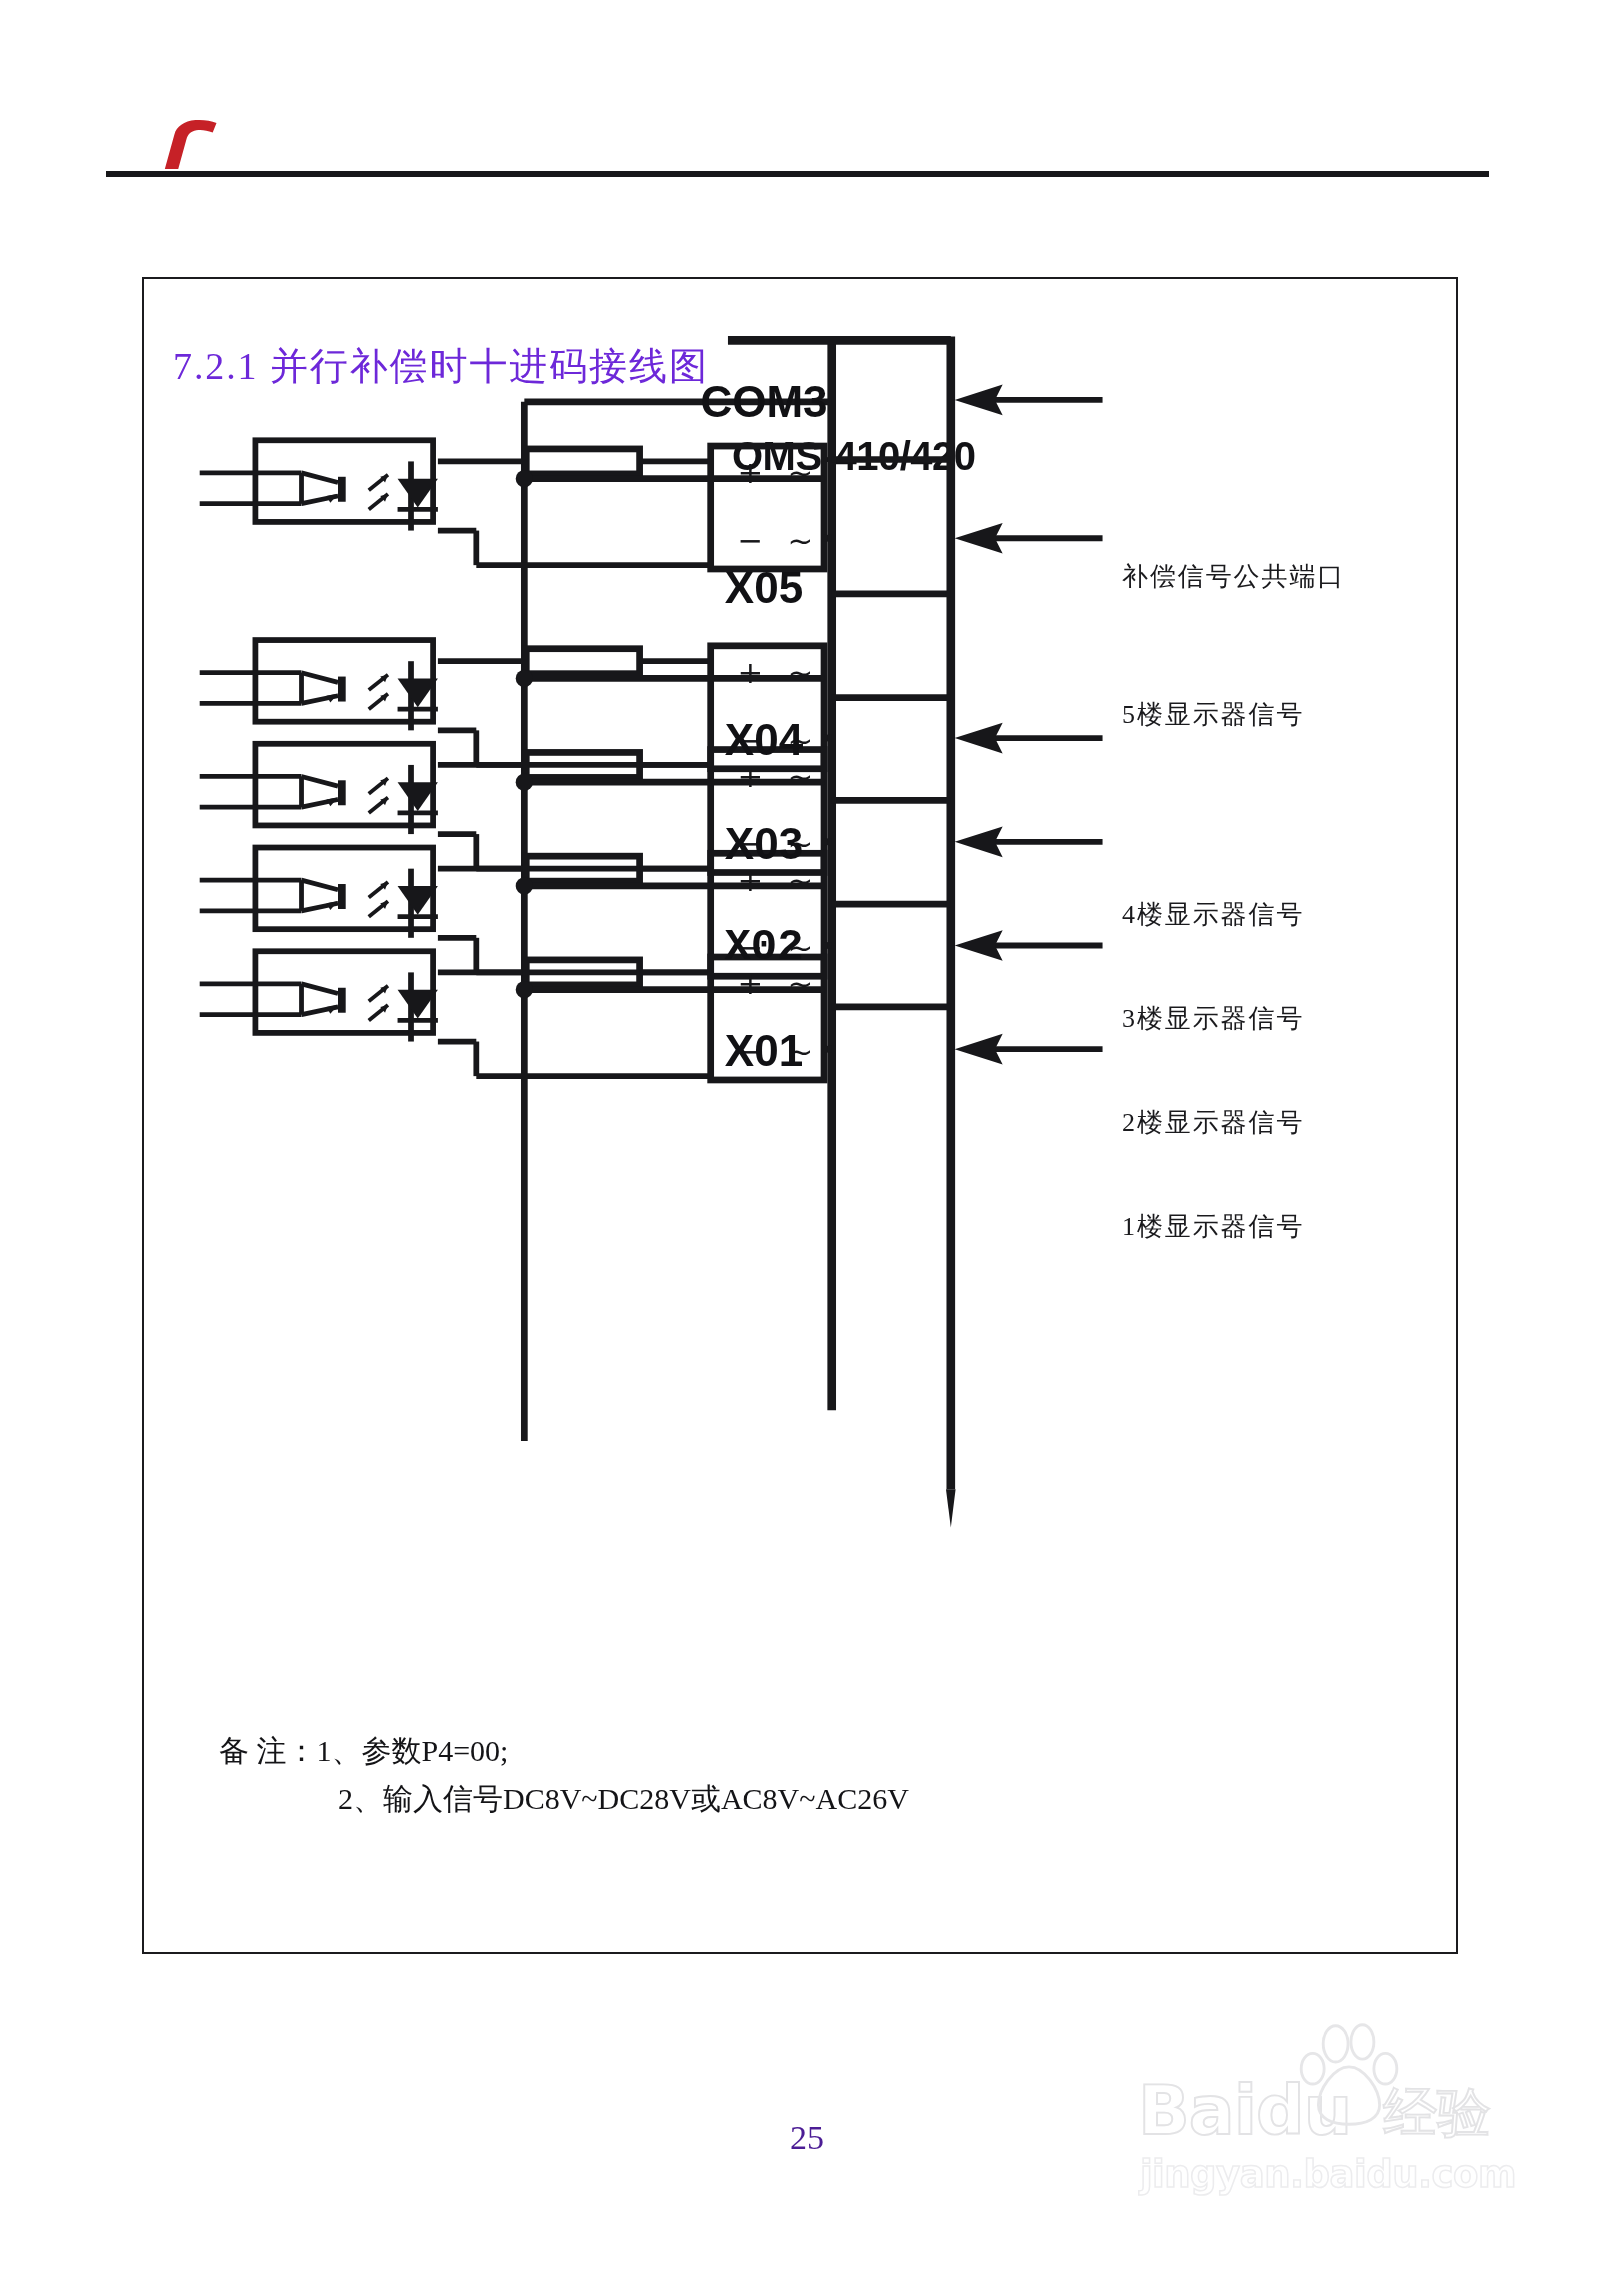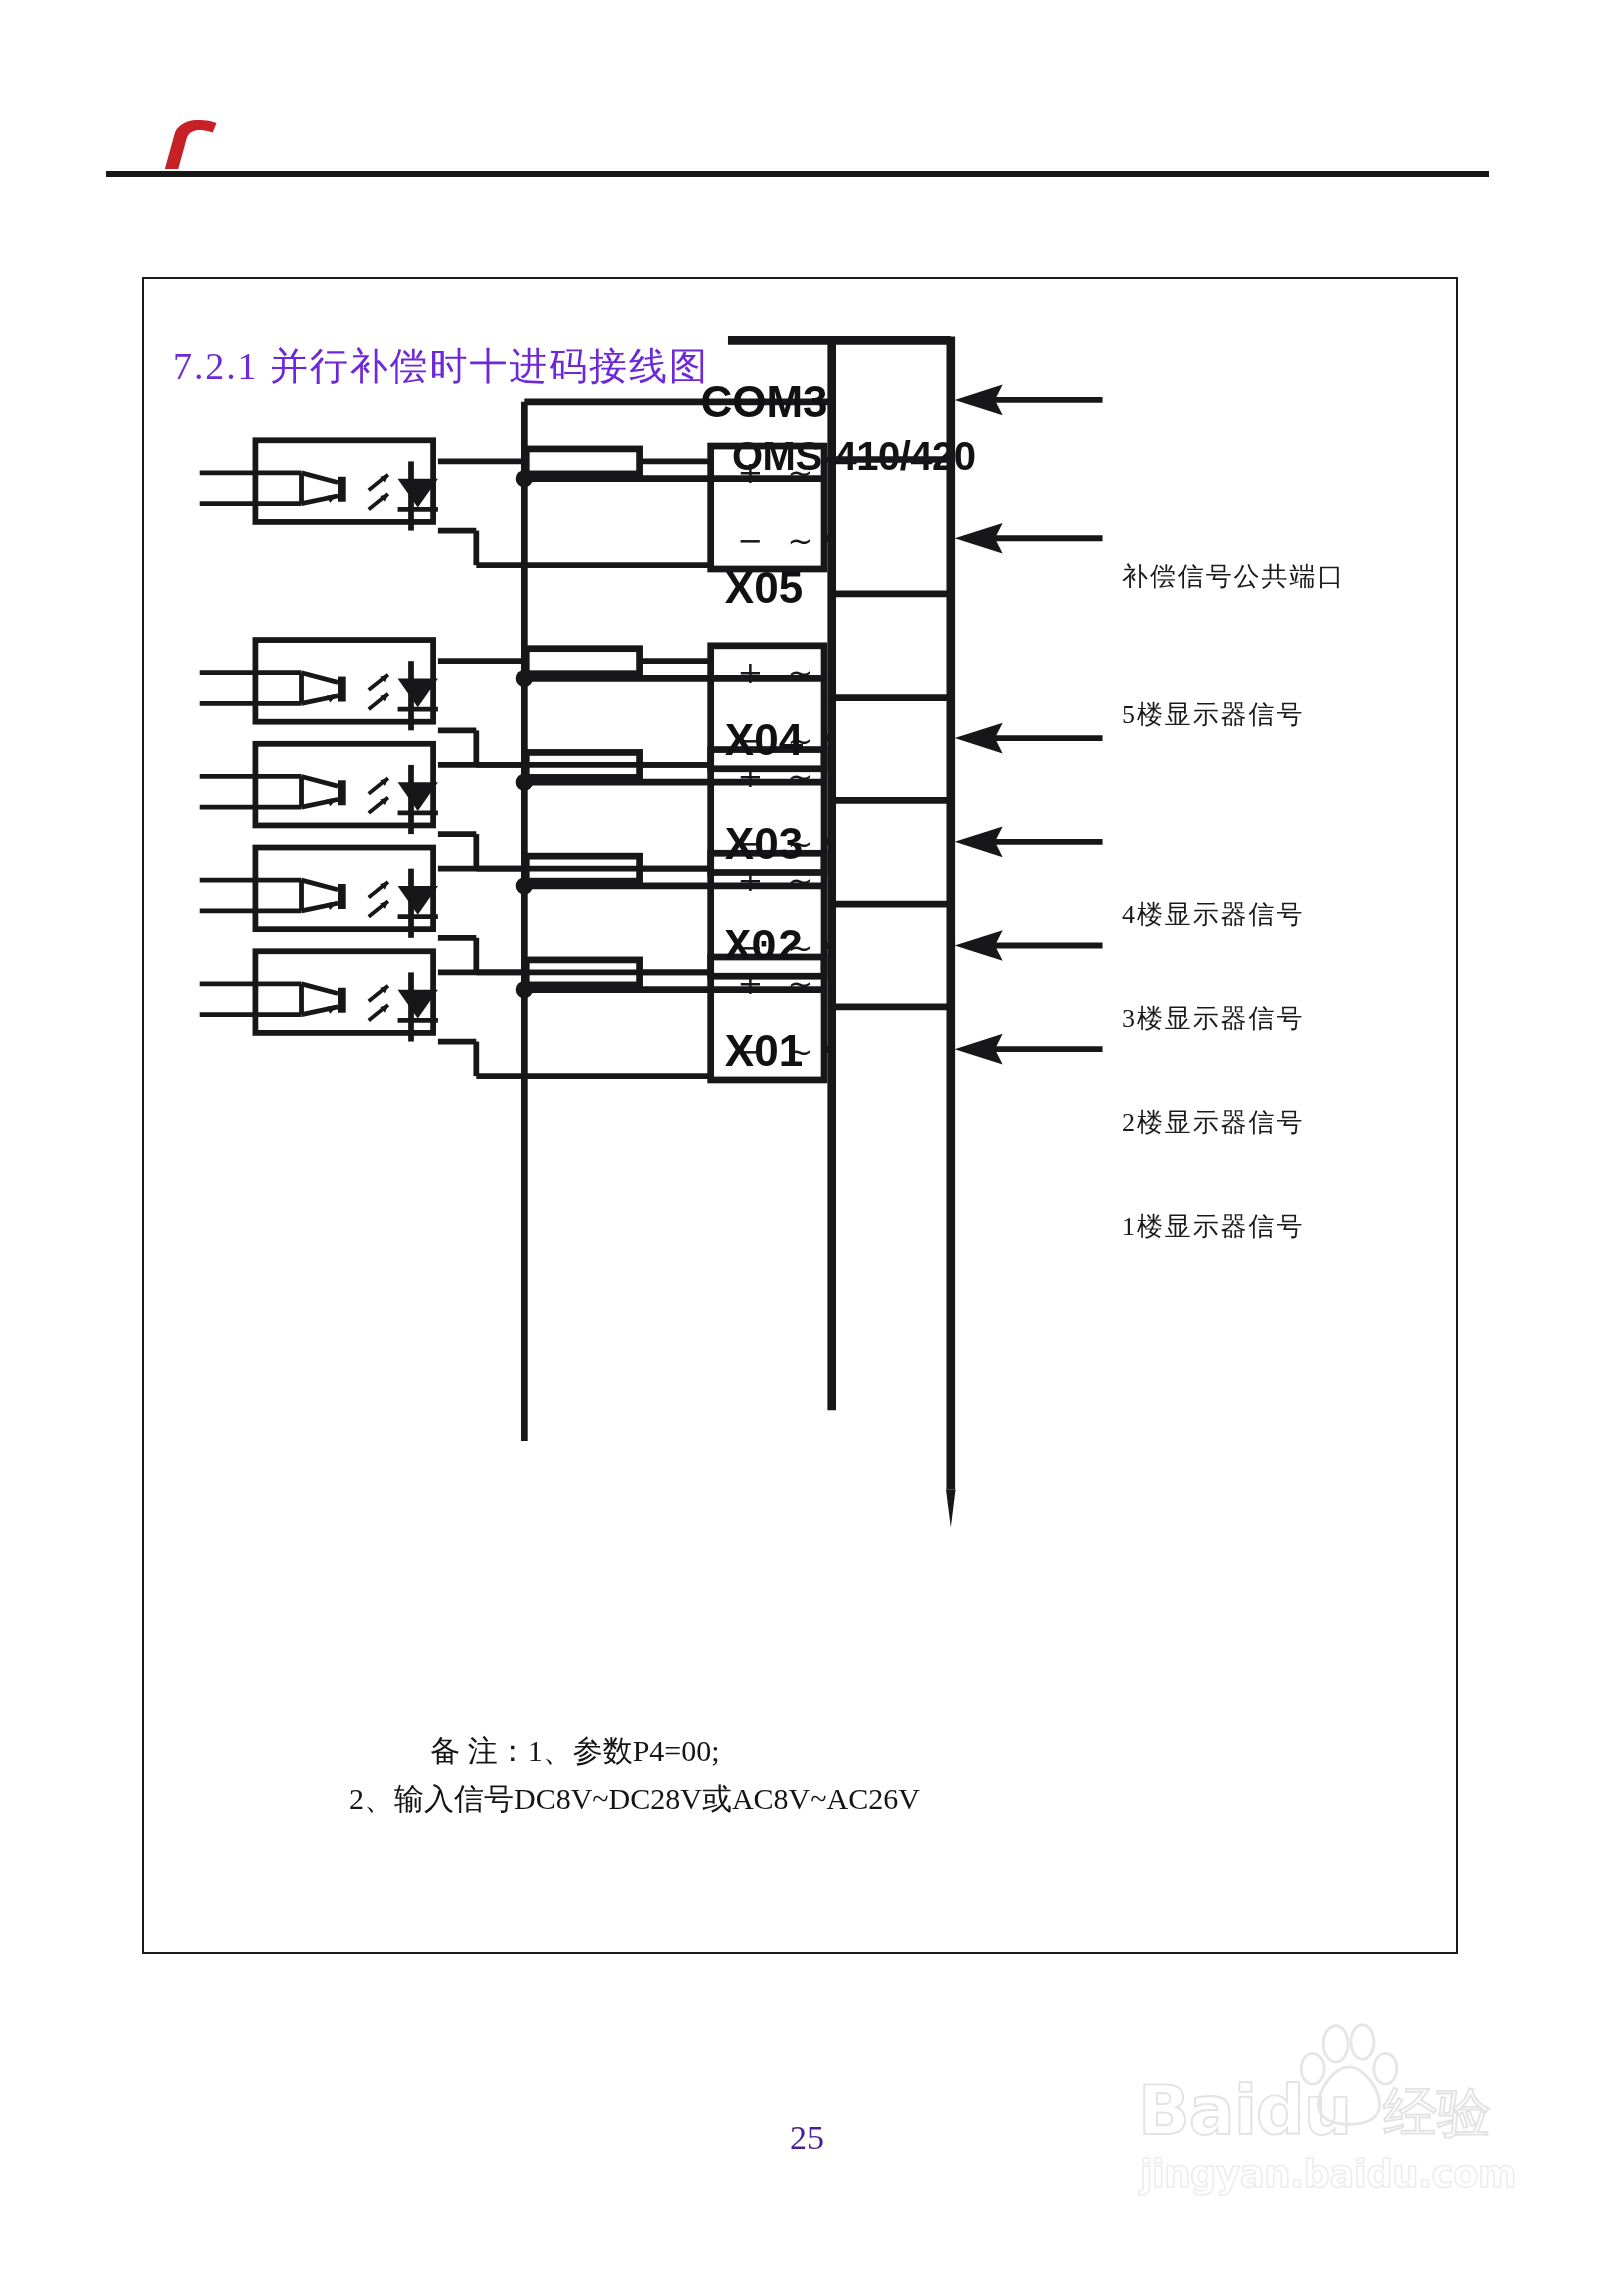--- a/index.html
+++ b/index.html
@@ -92,27 +92,26 @@
     font-family: "Liberation Serif", "DejaVu Serif", serif;
     font-size: 26px;
     letter-spacing: 1.9px;
     color: #1a1a1d;
     white-space: nowrap;
   }
 
   
   #notes-block {
     position: absolute;
-    left: 230px; top: 1727px;
+    left: 219px; top: 1727px;
     font-family: "Liberation Serif", "DejaVu Serif", serif;
     font-size: 30px;
     line-height: 48px;
     color: #141417;
     white-space: nowrap;
-    text-align: center;
   }
   #notes-block .note-line { display: block; }
   #note-line-2 { padding-left: 119px; }
 
   
   #page-number {
     position: absolute;
     left: 0; top: 2119px;
     width: 1614px;
     text-align: center;

